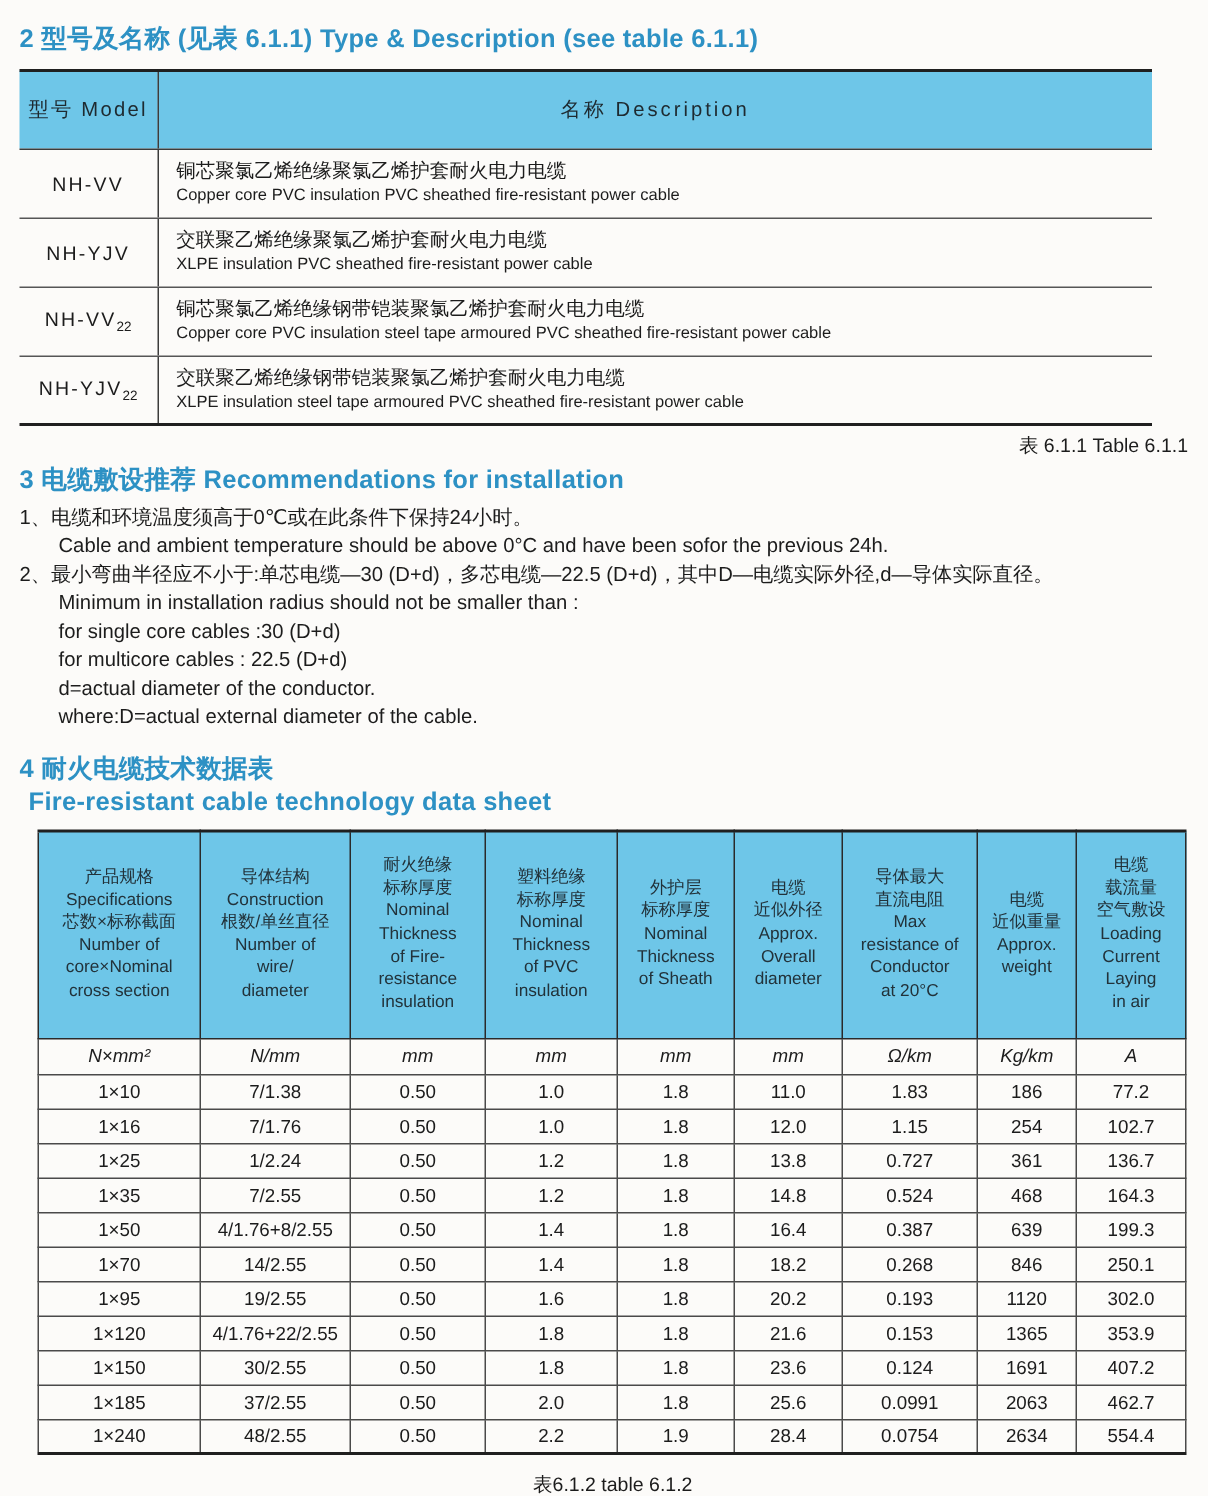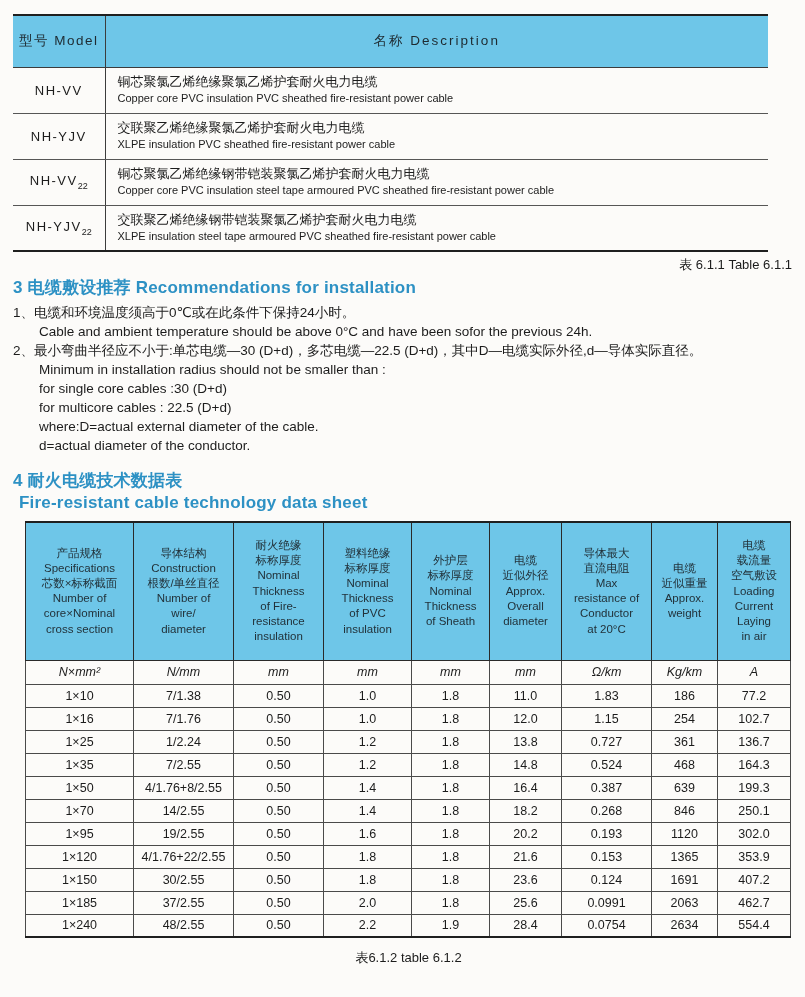--- a/index.html
+++ b/index.html
@@ -113,20 +113,21 @@
     white-space:nowrap;
     overflow:hidden;
   }
   .t2 .unit-cell{height:24px;font-style:italic;}
 </style>
 </head>
 <body>
 
 <div class="page">
 
+  <h2 class="sec-heading">2 型号及名称 (见表 6.1.1) Type &amp; Description (see table 6.1.1)</h2>
 
   <table class="t1">
     <thead>
       <tr>
         <th class="t1-model">型号 Model</th>
         <th>名称 Description</th>
       </tr>
     </thead>
     <tbody>
         <tr>
@@ -164,22 +165,22 @@
 
   <h2 class="sec-heading" style="margin-bottom:4px;">3 电缆敷设推荐 Recommendations for installation</h2>
 
   <div class="notes">
       <div class="note-line">1、电缆和环境温度须高于0℃或在此条件下保持24小时。</div>
       <div class="note-line indent">Cable and ambient temperature should be above 0°C and have been sofor the previous 24h.</div>
       <div class="note-line">2、最小弯曲半径应不小于:单芯电缆—30 (D+d)，多芯电缆—22.5 (D+d)，其中D—电缆实际外径,d—导体实际直径。</div>
       <div class="note-line indent">Minimum in installation radius should not be smaller than :</div>
       <div class="note-line indent">for single core cables :30 (D+d)</div>
       <div class="note-line indent">for multicore cables : 22.5 (D+d)</div>
+      <div class="note-line indent">d=actual diameter of the conductor.</div>
       <div class="note-line indent">where:D=actual external diameter of the cable.</div>
-      <div class="note-line indent">d=actual diameter of the conductor.</div>
     </div>
 
   <h2 class="sec-heading tight">4 耐火电缆技术数据表</h2>
   <h2 class="sec-heading sub-line">Fire-resistant cable technology data sheet</h2>
 
   <table class="t2">
     <colgroup>
       <col style="width:108px">
         <col style="width:100px">
         <col style="width:90px">

